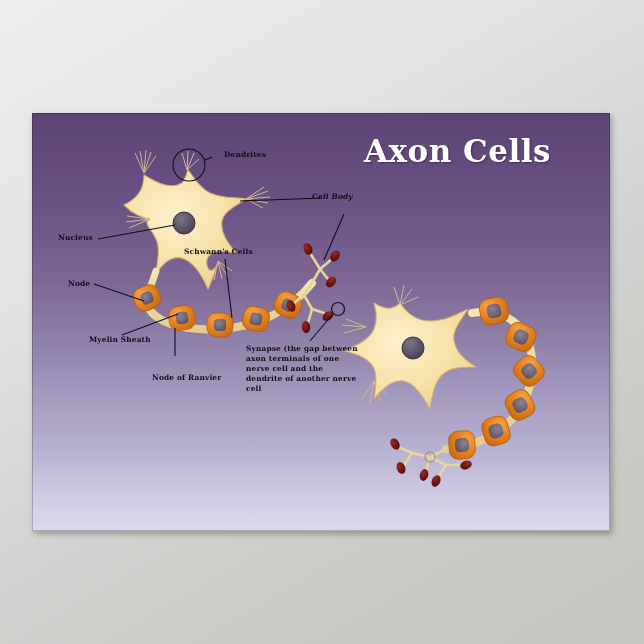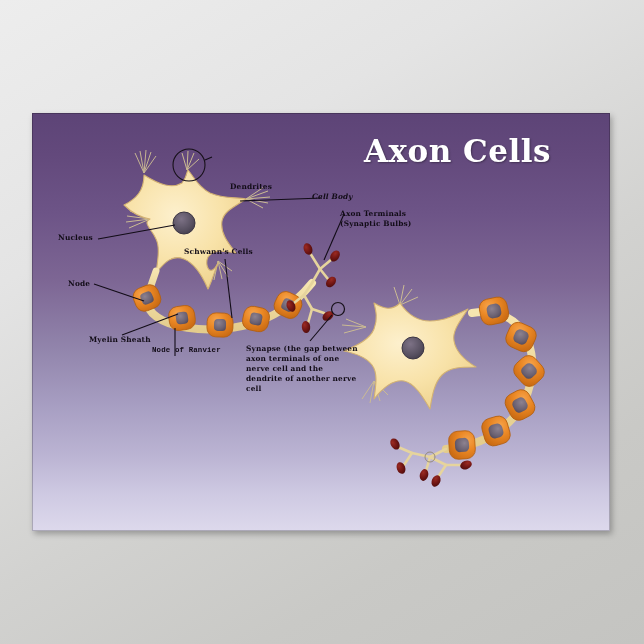--- a/index.html
+++ b/index.html
@@ -55,28 +55,28 @@
   .lbl{
     position:absolute;
     color:#120c17;
     font-family:"DejaVu Serif", serif;
     font-size:7.4px;
     font-weight:700;
     line-height:1.35;
     letter-spacing:.15px;
     white-space:nowrap;
   }
-  .lbl-dendrites{left:198px;top:37px;margin-top:32px;}
+  .lbl-dendrites{left:192px;top:37px;}
   .lbl-cellbody{left:280px;top:79px;font-style:italic;}
   .lbl-axonterm{left:308px;top:96px;width:120px;white-space:normal;}
   .lbl-nucleus{left:26px;top:120px;}
   .lbl-axon{left:36px;top:166px;}
   .lbl-schwann{left:152px;top:134px;}
   .lbl-myelin{left:47px;top:222px;margin-left:10px;}
-  .lbl-ranvier{left:120px;top:233px;font-family:Liberation Mono, monospace;}
+  .lbl-ranvier{left:120px;top:260px;}
   .lbl-synapse{left:214px;top:231px;width:112px;white-space:normal;}
 </style>
 </head>
 <body>
 
 <div id="stage">
 
   <div class="backdrop"></div>
 
   <div class="poster">
@@ -313,24 +313,20 @@
         <line x1="90" y1="222" x2="146" y2="201"></line>
         <line x1="143" y1="243" x2="143" y2="215"></line>
         <line x1="278" y1="228" x2="300" y2="202"></line>
       </g>
     </svg>
 
     <div class="title">Axon Cells</div>
 
     <div class="lbl lbl-dendrites">Dendrites</div>
     <div class="lbl lbl-cellbody">Cell Body</div>
-    <div class="lbl lbl-axonterm">
-      <span>Axon Terminals</span><br>
-      <span>(Synaptic Bulbs)</span>
-    </div>
     <div class="lbl lbl-nucleus">Nucleus</div>
     <div class="lbl lbl-axon">Node</div>
     <div class="lbl lbl-schwann">Schwann's Cells</div>
     <div class="lbl lbl-myelin">Myelin Sheath</div>
     <div class="lbl lbl-ranvier">Node of Ranvier</div>
     <div class="lbl lbl-synapse">Synapse (the gap between axon terminals of one nerve cell and the dendrite of another nerve cell</div>
 
     <div class="poster-edge"></div>
   </div>
 </div>

